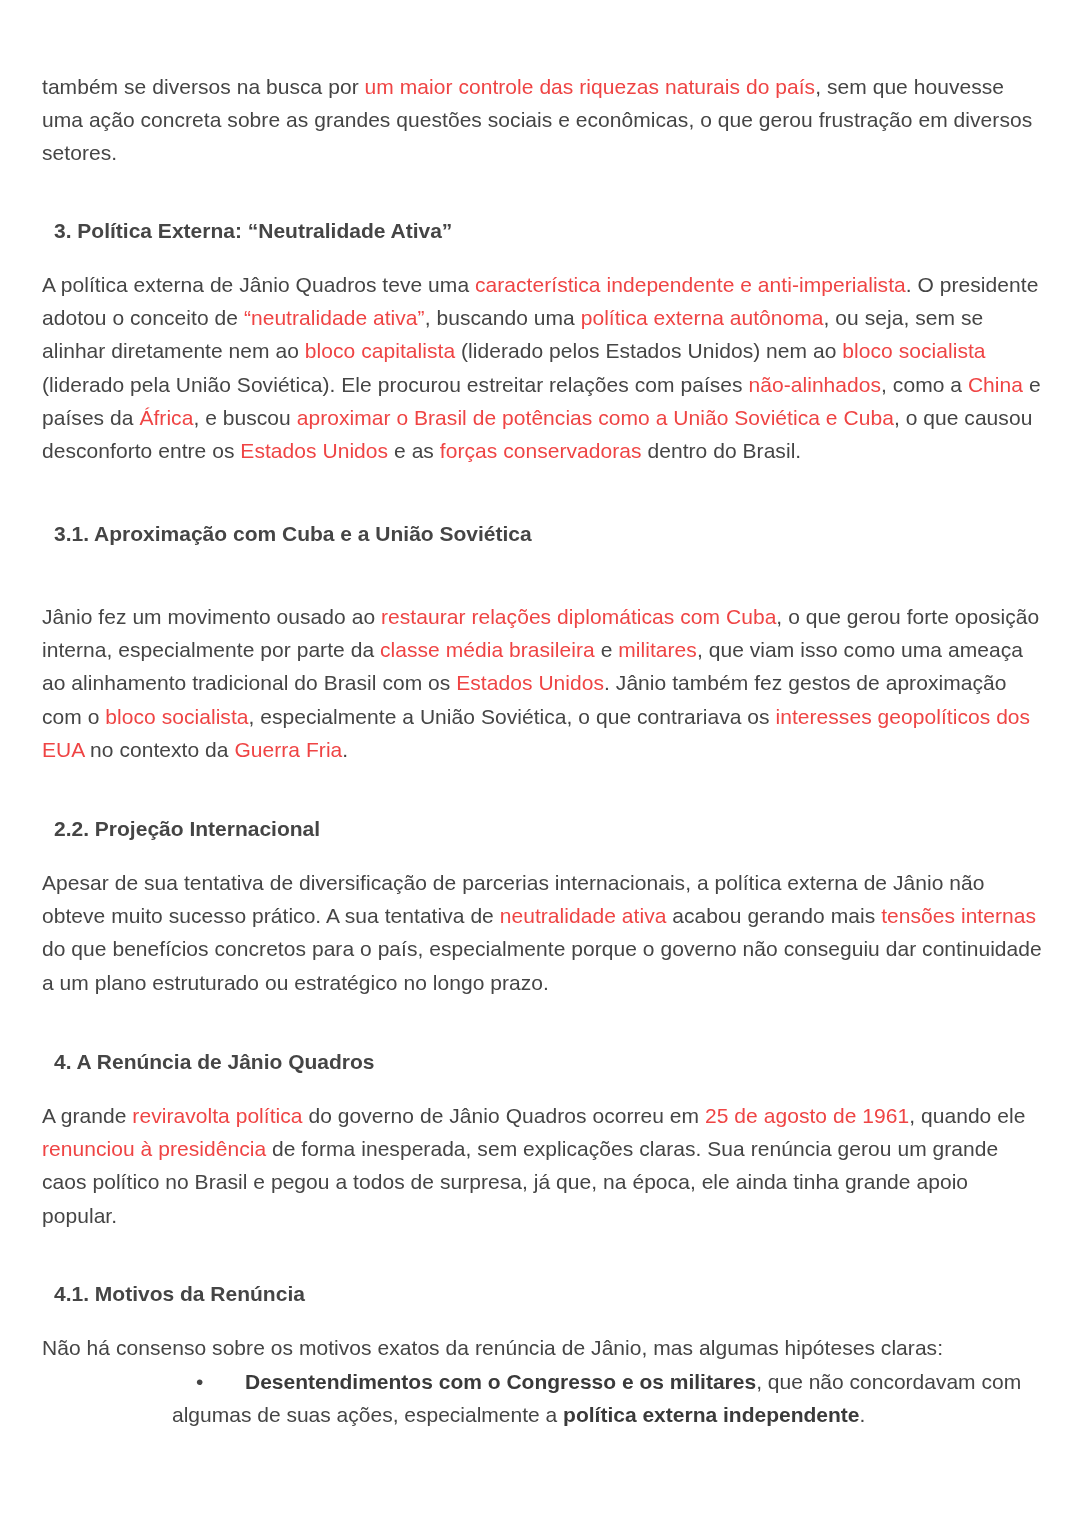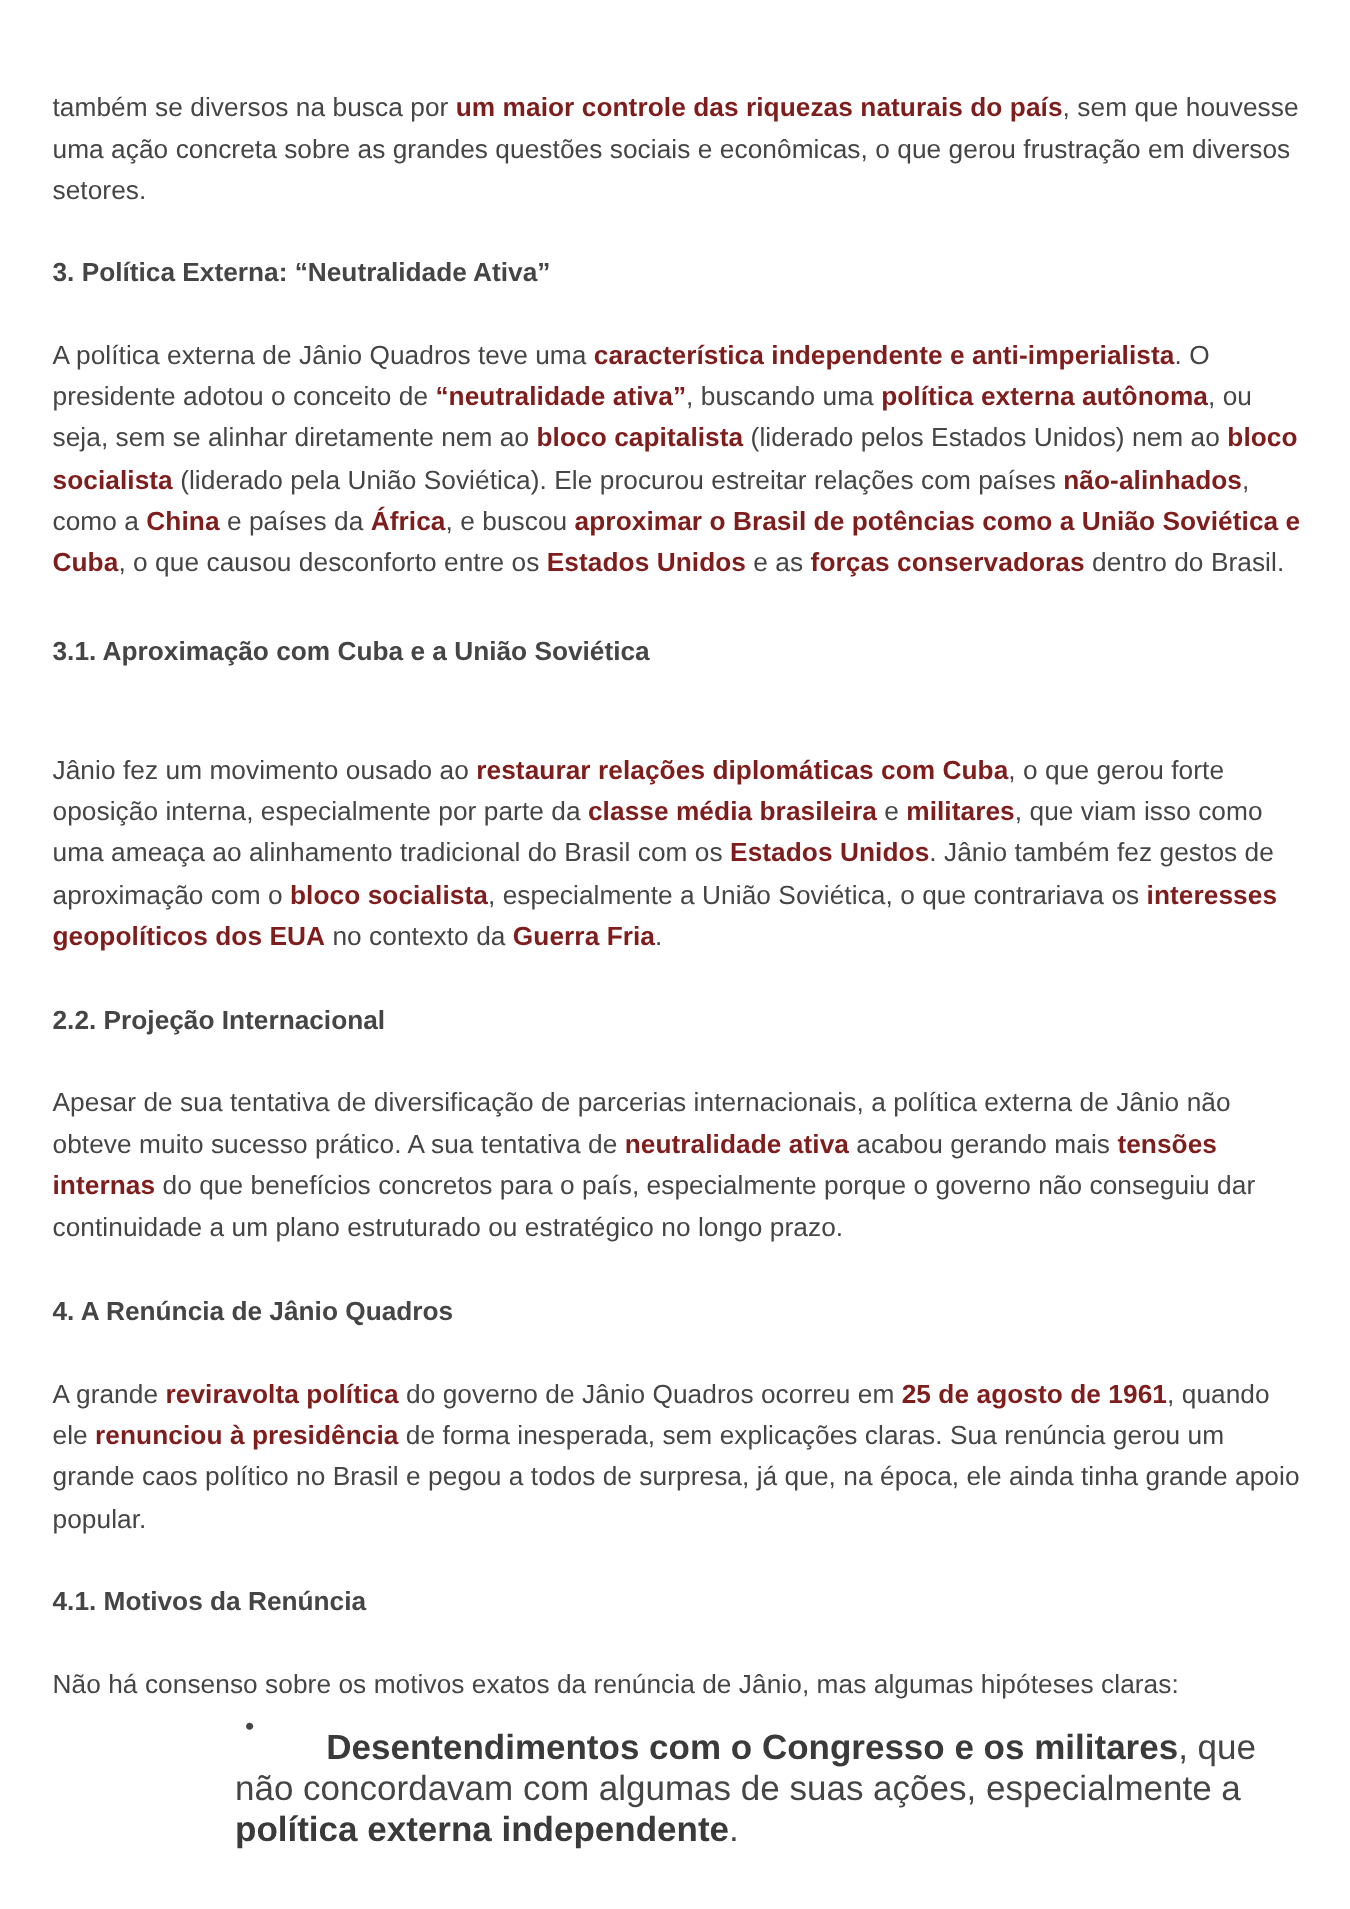--- a/index.html
+++ b/index.html
@@ -21,39 +21,39 @@
     .para {
       position: absolute;
       left: 42px;
       width: 1000px;
       font-size: 21px;
       line-height: 33.2px;
       margin: 0;
       letter-spacing: 0.05px;
     }
     .para b {
-      font-weight: 700;
-      color: #7f1d1d;
+      font-weight: 400;
+      color: #ef4444;
     }
     .heading {
       position: absolute;
       left: 42px;
       font-size: 21px;
       line-height: 33px;
       font-weight: 700;
       color: #454545;
-      margin: 0;
+      margin: 12px;
     }
     .bullet-row {
       position: absolute;
       left: 172px;
       width: 870px;
-      font-size: 28px;
+      font-size: 21px;
       line-height: 33.2px;
-      margin: 16px;
+      margin: 0;
     }
     .bullet-row b { font-weight: 700; color: #3a3a3a; }
     .bullet-dot {
       position: absolute;
       left: 196px;
       font-size: 21px;
       line-height: 33px;
     }
     .indent-first {
       display: inline-block;

